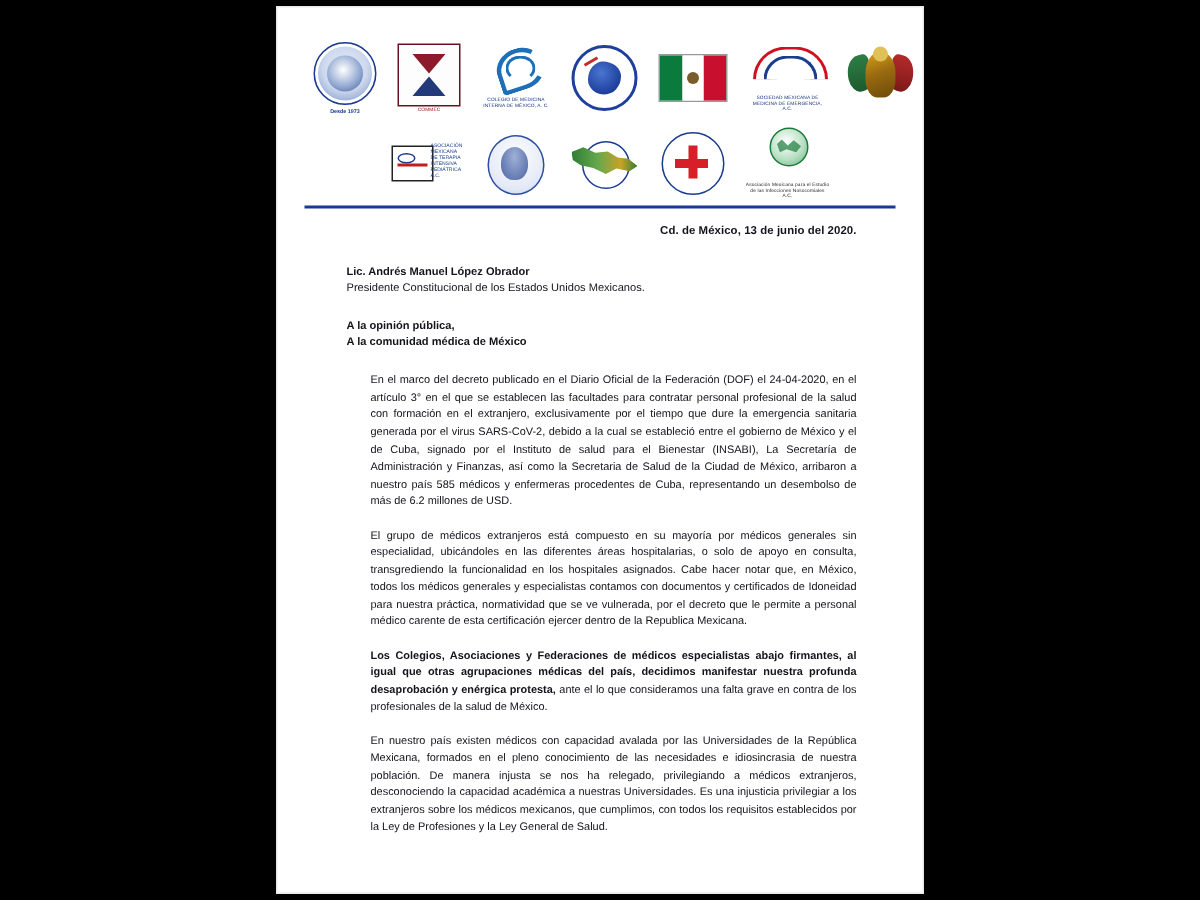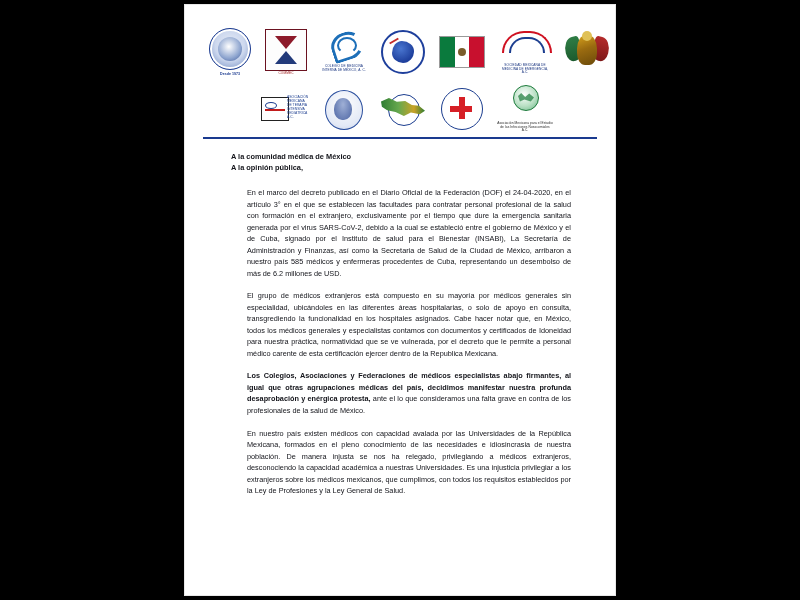--- a/index.html
+++ b/index.html
@@ -476,27 +476,30 @@
           <div class="cap dark">Asociación Mexicana para el Estudio de las Infecciones Nosocomiales A.C.</div>
         </div>
 
       </div>
 
       <div class="rule"></div>
     </div>
 
     <div class="letter">
 
+      <div class="date-line">Cd. de México, 13 de junio del 2020.</div>
 
       <div class="addr">
+        <div class="b">Lic. Andrés Manuel López Obrador</div>
+        <div>Presidente Constitucional de los Estados Unidos Mexicanos.</div>
       </div>
 
       <div class="public">
+        <div>A la opinión pública,</div>
         <div>A la comunidad médica de México</div>
-        <div>A la opinión pública,</div>
       </div>
 
       <p class="para">En el marco del decreto publicado en el Diario Oficial de la Federación (DOF) el 24-04-2020, en el artículo 3° en el que se establecen las facultades para contratar personal profesional de la salud con formación en el extranjero, exclusivamente por el tiempo que dure la emergencia sanitaria generada por el virus SARS-CoV-2, debido a la cual se estableció entre el gobierno de México y el de Cuba, signado por el Instituto de salud para el Bienestar (INSABI), La Secretaría de Administración y Finanzas,  así como la Secretaria de Salud de la Ciudad de México, arribaron a nuestro país 585 médicos y enfermeras procedentes de Cuba, representando un desembolso de más de 6.2 millones de USD.</p>
 
       <p class="para">El grupo de médicos extranjeros está compuesto en su mayoría por médicos generales sin especialidad, ubicándoles en las diferentes áreas hospitalarias, o solo de apoyo en consulta, transgrediendo la funcionalidad en los hospitales asignados. Cabe hacer notar que, en México, todos los médicos generales y especialistas contamos con documentos y certificados de Idoneidad para nuestra práctica, normatividad que se ve vulnerada, por el decreto que le permite a personal médico carente de esta certificación ejercer dentro de la Republica Mexicana.</p>
 
       <p class="para mixed"><b>Los Colegios, Asociaciones y Federaciones de médicos especialistas abajo firmantes, al igual que otras agrupaciones médicas del país, decidimos manifestar nuestra profunda desaprobación y enérgica protesta,</b><span> ante el lo que consideramos una falta grave en contra de los profesionales de la salud de México.</span></p>
 
       <p class="para">En nuestro país existen médicos con capacidad avalada por las Universidades de la República Mexicana, formados en el pleno conocimiento de las necesidades e idiosincrasia de nuestra población. De manera injusta se nos ha relegado,  privilegiando a médicos extranjeros, desconociendo la capacidad académica a nuestras Universidades. Es una injusticia privilegiar a los extranjeros sobre los médicos mexicanos, que cumplimos, con todos los requisitos establecidos por la Ley de Profesiones y la Ley General de Salud.</p>
 

